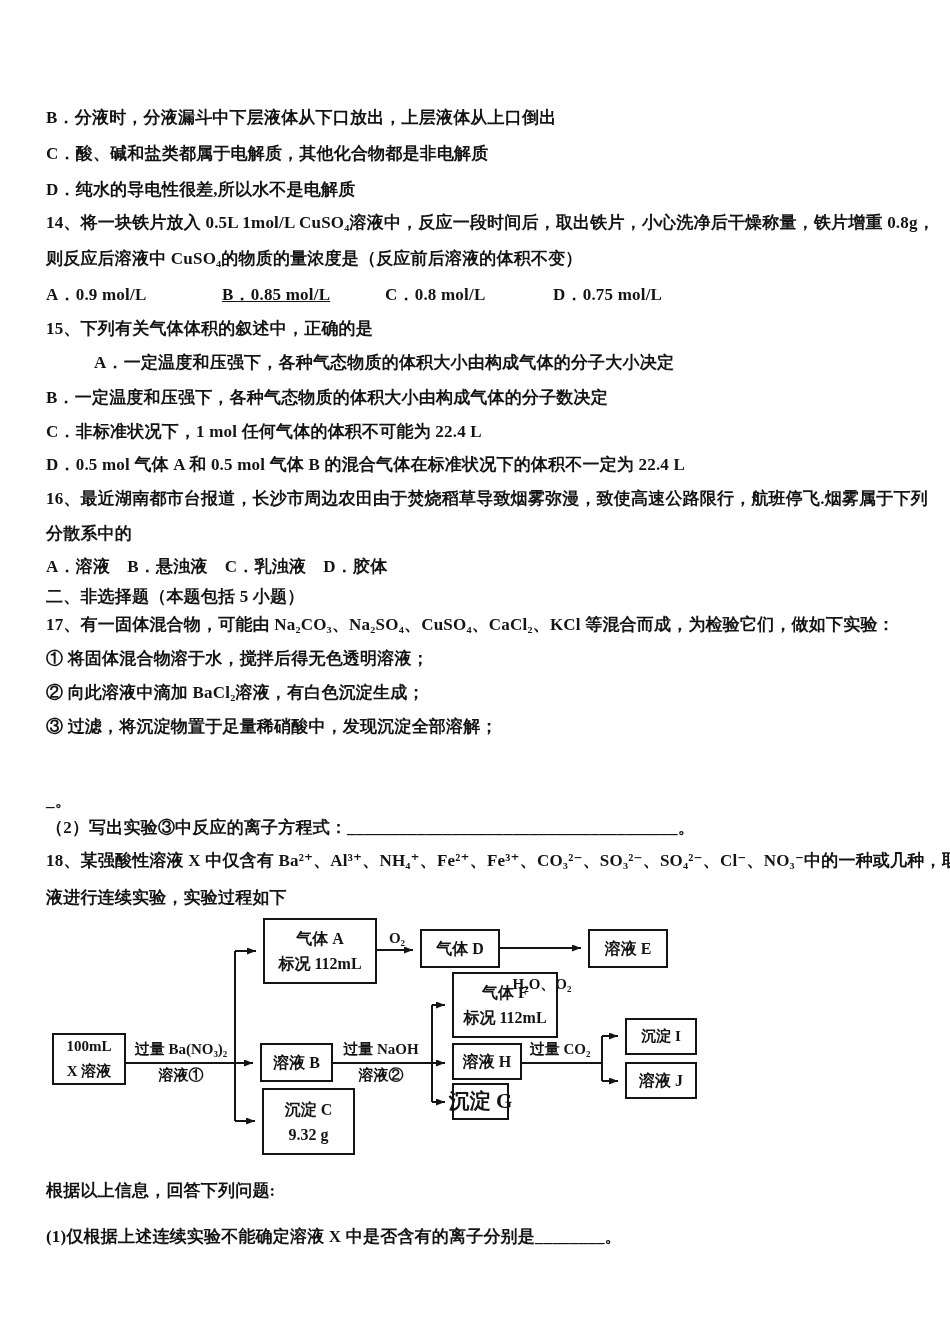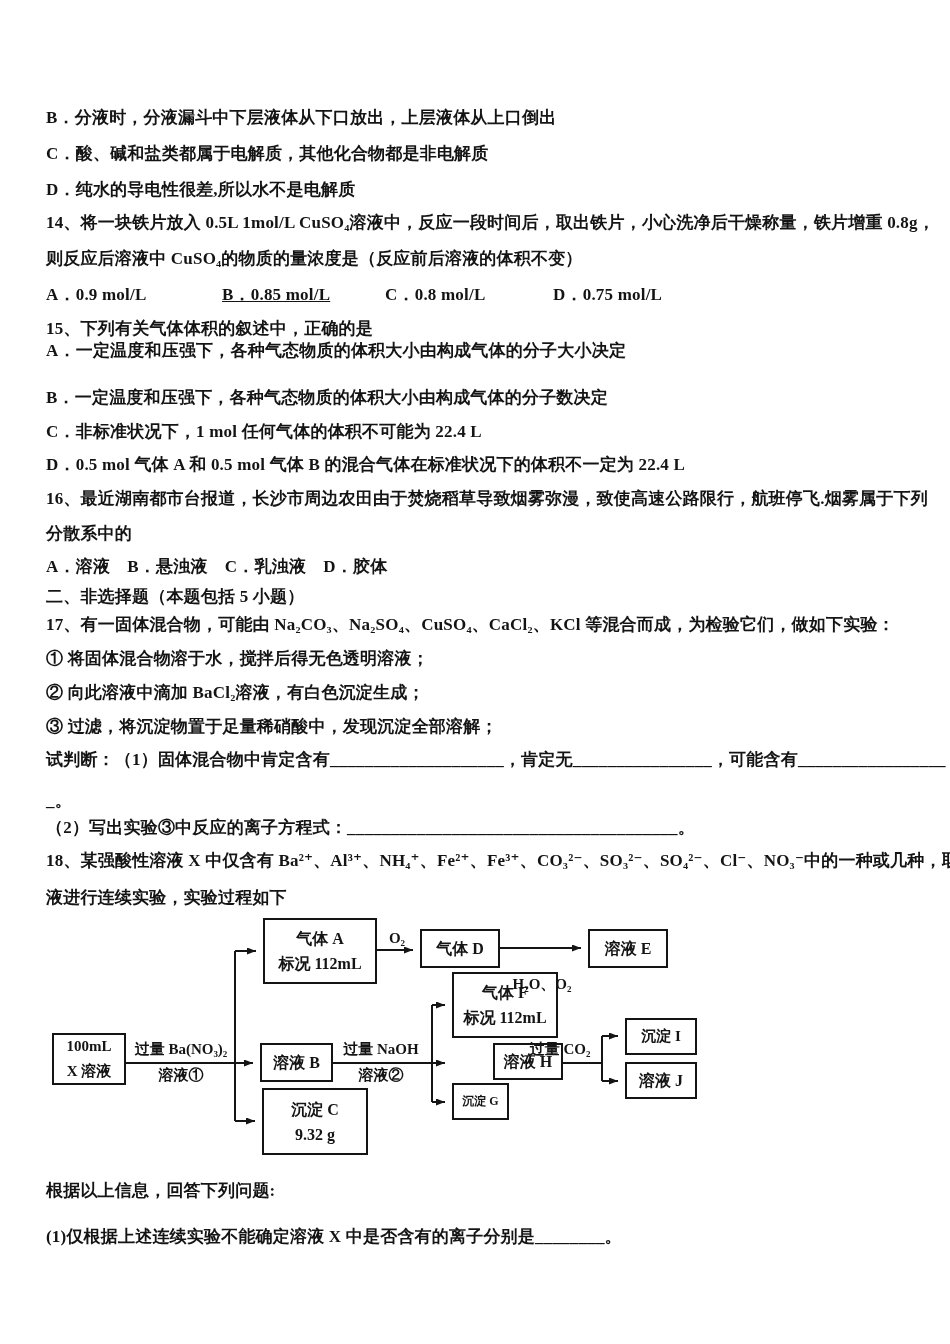--- a/index.html
+++ b/index.html
@@ -50,33 +50,32 @@
 <body>
 
 <div id="doc-lines">
     <div class="line" style="top: 107px;">B．分液时，分液漏斗中下层液体从下口放出，上层液体从上口倒出</div>
     <div class="line" style="top: 143px;">C．酸、碱和盐类都属于电解质，其他化合物都是非电解质</div>
     <div class="line" style="top: 179px;">D．纯水的导电性很差,所以水不是电解质</div>
     <div class="line" style="top: 212px;">14、将一块铁片放入 0.5L 1mol/L CuSO₄溶液中，反应一段时间后，取出铁片，小心洗净后干燥称量，铁片增重 0.8g，</div>
     <div class="line" style="top: 248px;">则反应后溶液中 CuSO₄的物质的量浓度是（反应前后溶液的体积不变）</div>
     <div class="line" style="top: 284px;"><span class="opt" style="left: 0px;">A．0.9 mol/L</span><span class="opt" style="left: 176px; text-decoration: underline;">B．0.85 mol/L</span><span class="opt" style="left: 339px;">C．0.8 mol/L</span><span class="opt" style="left: 507px;">D．0.75 mol/L</span></div>
     <div class="line" style="top: 318px;">15、下列有关气体体积的叙述中，正确的是</div>
-    <div class="line" style="top: 340px;">A．一定温度和压强下，各种气态物质的体积大小由构成气体的分子大小决定</div>
+    <div class="line" style="top: 352px; margin-left: 48px;">A．一定温度和压强下，各种气态物质的体积大小由构成气体的分子大小决定</div>
     <div class="line" style="top: 387px;">B．一定温度和压强下，各种气态物质的体积大小由构成气体的分子数决定</div>
     <div class="line" style="top: 421px;">C．非标准状况下，1 mol 任何气体的体积不可能为 22.4 L</div>
     <div class="line" style="top: 454px;">D．0.5 mol 气体 A 和 0.5 mol 气体 B 的混合气体在标准状况下的体积不一定为 22.4 L</div>
     <div class="line" style="top: 488px;">16、最近湖南都市台报道，长沙市周边农田由于焚烧稻草导致烟雾弥漫，致使高速公路限行，航班停飞.烟雾属于下列</div>
     <div class="line" style="top: 523px;">分散系中的</div>
     <div class="line" style="top: 556px;">A．溶液　B．悬浊液　C．乳浊液　D．胶体</div>
     <div class="line" style="top: 586px;">二、非选择题（本题包括 5 小题）</div>
     <div class="line" style="top: 614px;">17、有一固体混合物，可能由 Na₂CO₃、Na₂SO₄、CuSO₄、CaCl₂、KCl 等混合而成，为检验它们，做如下实验：</div>
     <div class="line" style="top: 648px;">① 将固体混合物溶于水，搅拌后得无色透明溶液；</div>
     <div class="line" style="top: 682px;">② 向此溶液中滴加 BaCl₂溶液，有白色沉淀生成；</div>
     <div class="line" style="top: 716px;">③ 过滤，将沉淀物置于足量稀硝酸中，发现沉淀全部溶解；</div>
-    <div class="line" style="top: 749px;">试判断：（1）固体混合物中肯定含有____________________，肯定无________________，可能含有_________________</div>
     <div class="line" style="top: 790px;">_。</div>
     <div class="line" style="top: 817px;">（2）写出实验③中反应的离子方程式：______________________________________。</div>
     <div class="line" style="top: 850px;">18、某强酸性溶液 X 中仅含有 Ba²⁺、Al³⁺、NH₄⁺、Fe²⁺、Fe³⁺、CO₃²⁻、SO₃²⁻、SO₄²⁻、Cl⁻、NO₃⁻中的一种或几种，取该溶</div>
     <div class="line" style="top: 887px;">液进行连续实验，实验过程如下</div>
     <div class="line" style="top: 1180px;">根据以上信息，回答下列问题:</div>
     <div class="line" style="top: 1226px;">(1)仅根据上述连续实验不能确定溶液 X 中是否含有的离子分别是________。</div>
   </div>
 
 <div id="diagram">
   <svg id="flow-svg" width="950" height="255" viewBox="0 0 950 255">
@@ -101,25 +100,25 @@
     <path d="M602,121 V166"></path>
     <path d="M602,121 H618" marker-end="url(#arrow)"></path>
     <path d="M602,166 H618" marker-end="url(#arrow)"></path>
   </svg>
 <div class="box" style="left: 52px; top: 118px; width: 74px; height: 52px; font-size: 15px;"><div>100mL</div><div>X 溶液</div></div>
     <div class="box" style="left: 263px; top: 3px; width: 114px; height: 66px; font-size: 16px;"><div>气体 A</div><div>标况 112mL</div></div>
     <div class="box" style="left: 420px; top: 14px; width: 80px; height: 39px; font-size: 16px;"><div>气体 D</div></div>
     <div class="box" style="left: 588px; top: 14px; width: 80px; height: 39px; font-size: 16px;"><div>溶液 E</div></div>
     <div class="box" style="left: 452px; top: 57px; width: 106px; height: 66px; font-size: 16px;"><div>气体 F</div><div>标况 112mL</div></div>
     <div class="box" style="left: 260px; top: 128px; width: 73px; height: 39px; font-size: 16px;"><div>溶液 B</div></div>
-    <div class="box" style="left: 452px; top: 128px; width: 70px; height: 37px; font-size: 16px; margin-left: 41px;"><div>溶液 H</div></div>
-    <div class="box" style="left: 452px; top: 168px; width: 57px; height: 37px; font-size: 12px;"><div>沉淀 G</div></div>
+    <div class="box" style="left: 452px; top: 128px; width: 70px; height: 37px; font-size: 16px;"><div>溶液 H</div></div>
+    <div class="box" style="left: 452px; top: 168px; width: 57px; height: 37px; font-size: 21px;"><div>沉淀 G</div></div>
     <div class="box" style="left: 625px; top: 103px; width: 72px; height: 37px; font-size: 15px;"><div>沉淀 I</div></div>
     <div class="box" style="left: 625px; top: 147px; width: 72px; height: 37px; font-size: 16px;"><div>溶液 J</div></div>
-    <div class="box" style="left: 262px; top: 173px; width: 106px; height: 67px; font-size: 16px; justify-content: center;"><div>沉淀 C</div><div>9.32 g</div></div>
+    <div class="box" style="left: 262px; top: 173px; width: 93px; height: 67px; font-size: 16px; justify-content: center;"><div>沉淀 C</div><div>9.32 g</div></div>
     <div class="edge-label" style="left: 181px; top: 126px;">过量 Ba(NO₃)₂</div>
     <div class="edge-label" style="left: 181px; top: 152px;">溶液①</div>
     <div class="edge-label" style="left: 397px; top: 15px; text-align: right;">O₂</div>
     <div class="edge-label" style="left: 542px; top: 14px; margin-top: 47px;">H₂O、O₂</div>
     <div class="edge-label" style="left: 381px; top: 126px;">过量 NaOH</div>
     <div class="edge-label" style="left: 381px; top: 152px;">溶液②</div>
     <div class="edge-label" style="left: 560px; top: 126px;">过量 CO₂</div>
   </div>
 
 </body></html>

